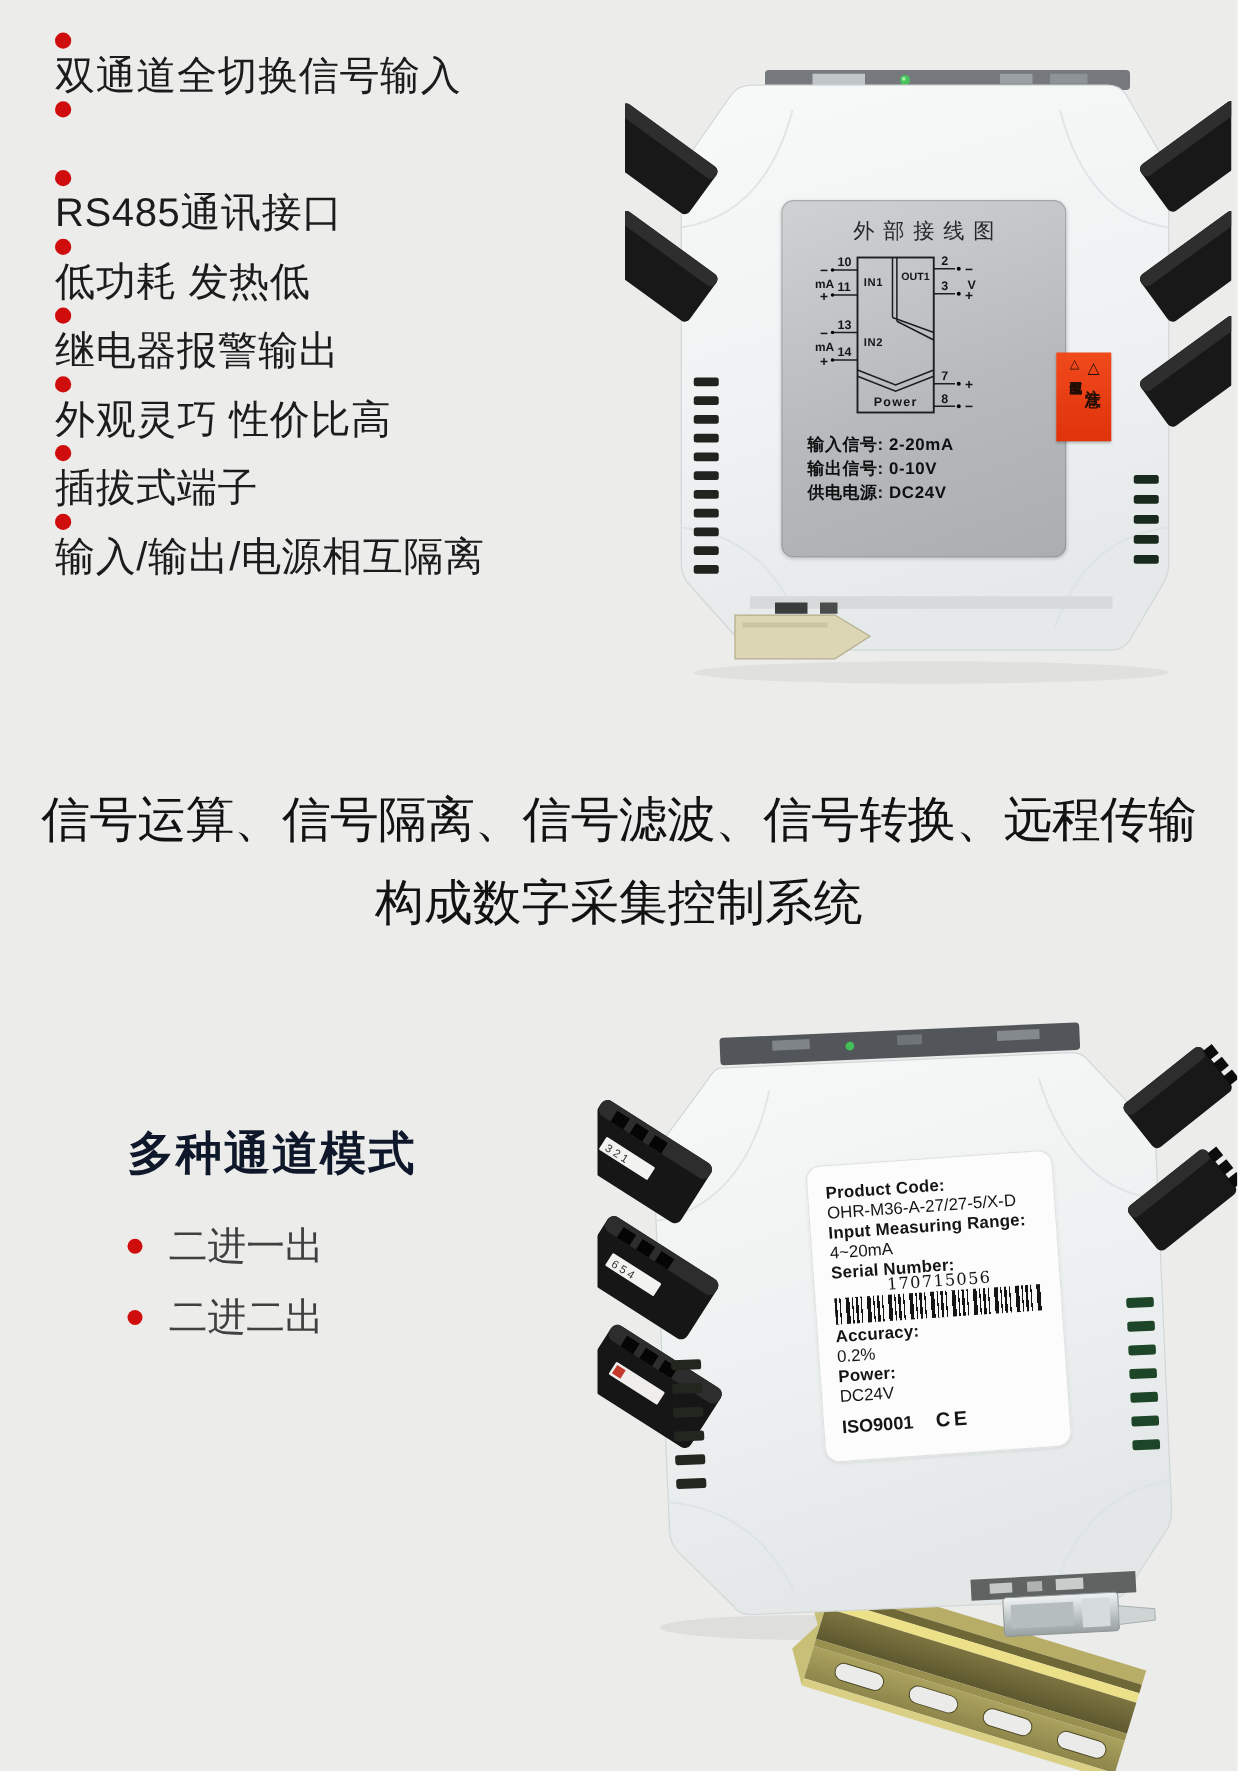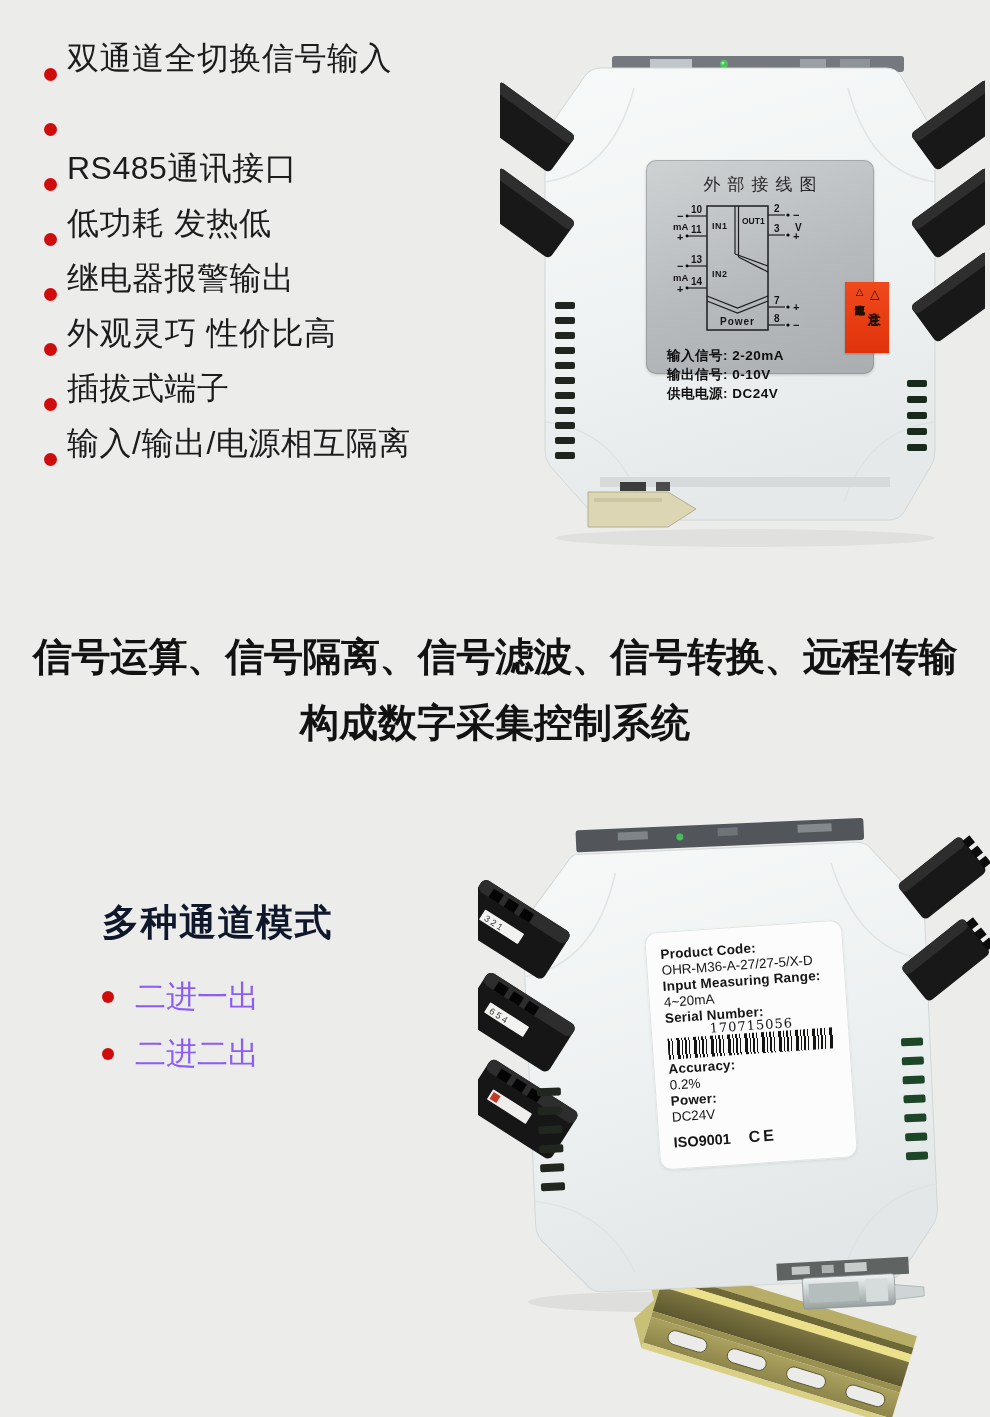--- a/index.html
+++ b/index.html
@@ -3,42 +3,42 @@
 <meta charset="utf-8">
 <style>
   html,body { margin:0; padding:0; }
   .canvas {
     position:relative; width:990px; height:1417px; overflow:hidden;
     background:#ececeb; color:#1c1c1c;
     font-family:"Liberation Sans","DejaVu Sans",sans-serif;
   }
   
   .features { position:absolute; left:40px; top:26px; margin:0; padding:0; list-style:none; }
-  .features li { display:flex; align-items:flex-end; height:55px; padding-left:4px; }
+  .features li { display:flex; align-items:flex-start; height:55px; padding-left:4px;flex-direction:column; }
   .dot { flex:none; border-radius:50%; background:#cf0d0d; }
   .features .dot { width:13px; height:13px; margin-right:10px; }
   .features .ftext { font-size:32px; letter-spacing:0.5px; color:#1c1c1c; }
   
-  .headline { position:absolute; left:0; right:0; top:634px; text-align:center; font-weight:700; color:#121212; }
+  .headline { position:absolute; left:0; right:0; top:634px; text-align:center; font-weight:400; color:#121212; }
   .headline .h1 { font-size:39px; letter-spacing:-0.5px; line-height:46px; }
   .headline .h2 { font-size:39px; line-height:46px; margin-top:20px;text-align:center; }
   
   .modes { position:absolute; left:102px; top:898px; }
   .modes-title { font-size:37px; font-weight:600; letter-spacing:1.5px; color:#0f172a; }
   .modes ul { list-style:none; margin:20px 0 0 0; padding:0; }
   .modes li { display:flex; align-items:center; height:57px; }
   .modes .dot { width:12px; height:12px; margin-right:21px; }
-  .modes .mtext { font-size:31px; color:#8b5cf6; }
+  .modes .mtext { font-size:31px; color:#404040; }
   
   .product1 { position:absolute; left:500px; top:30px; width:485px; height:525px; }
   .product2 { position:absolute; left:478px; top:808px; width:512px; height:609px; }
   .p-svg { position:absolute; left:0; top:0; }
   
   .wiring-label {
-    position:absolute; left:146px; top:130px; width:228px; height:214px;
+    position:absolute; left:125px; top:130px; width:228px; height:286px;
     border-radius:10px;
     background:linear-gradient(160deg,#cfd2d3 0%,#b6babc 55%,#aaaeb0 100%);
     box-shadow:inset 0 0 0 1px rgba(125,129,131,.45), 0 1px 3px rgba(0,0,0,.18);
   }
   .wiring-title { margin-top:13px; text-align:center; font-size:17px; font-weight:500;
     letter-spacing:7px; text-indent:7px; color:#28282a; }
   .wd { position:absolute; left:0; top:40px; }
   .wd line, .wd polyline, .wd rect.box { stroke:#1d1d1f; fill:none; }
   .wd text { fill:#151517; font-weight:bold; font-family:"Liberation Sans","DejaVu Sans",sans-serif; }
   .wiring-specs { position:absolute; left:21px; top:186px; font-size:13.5px; font-weight:700;

